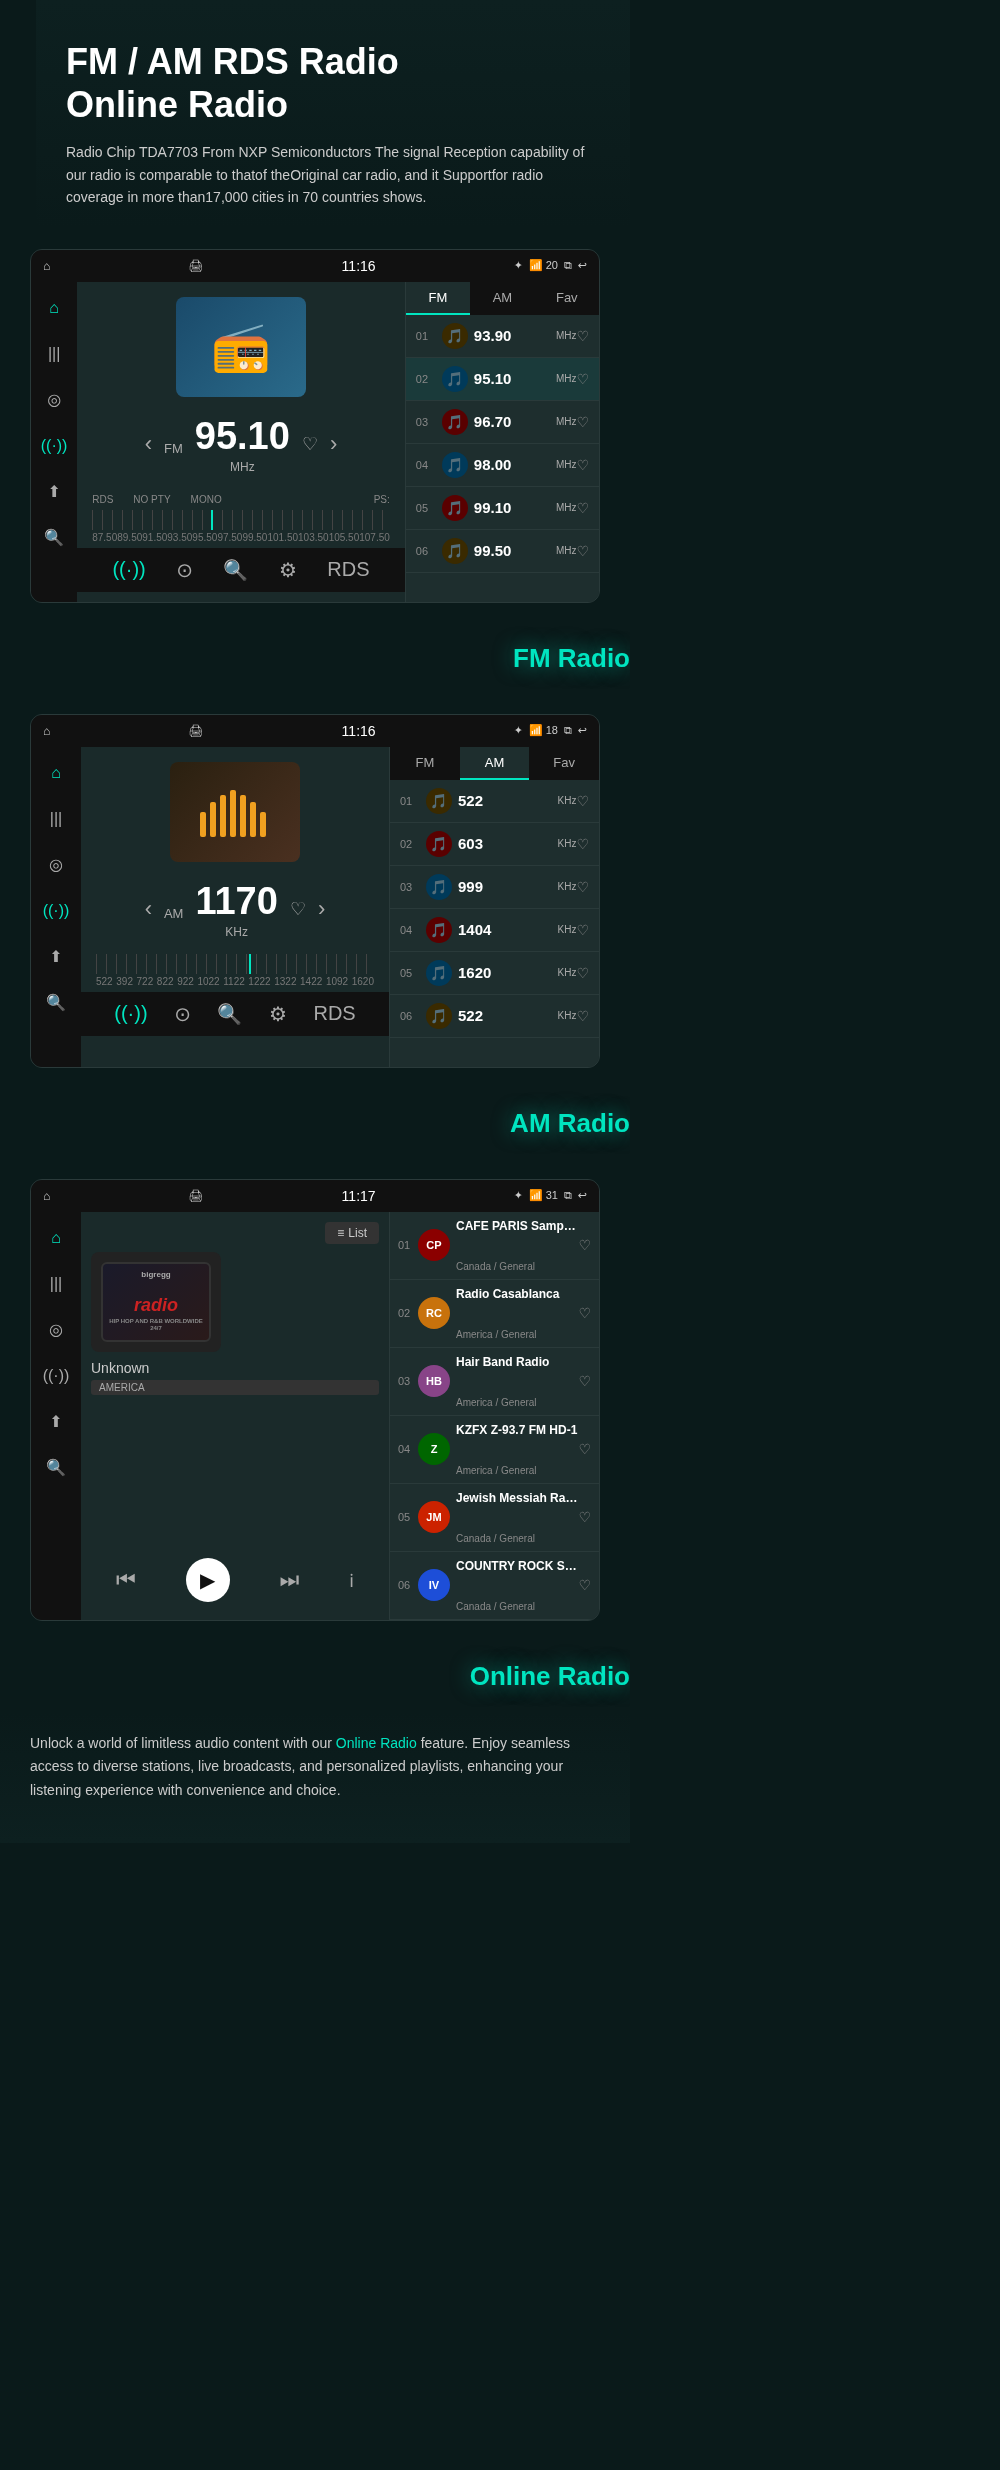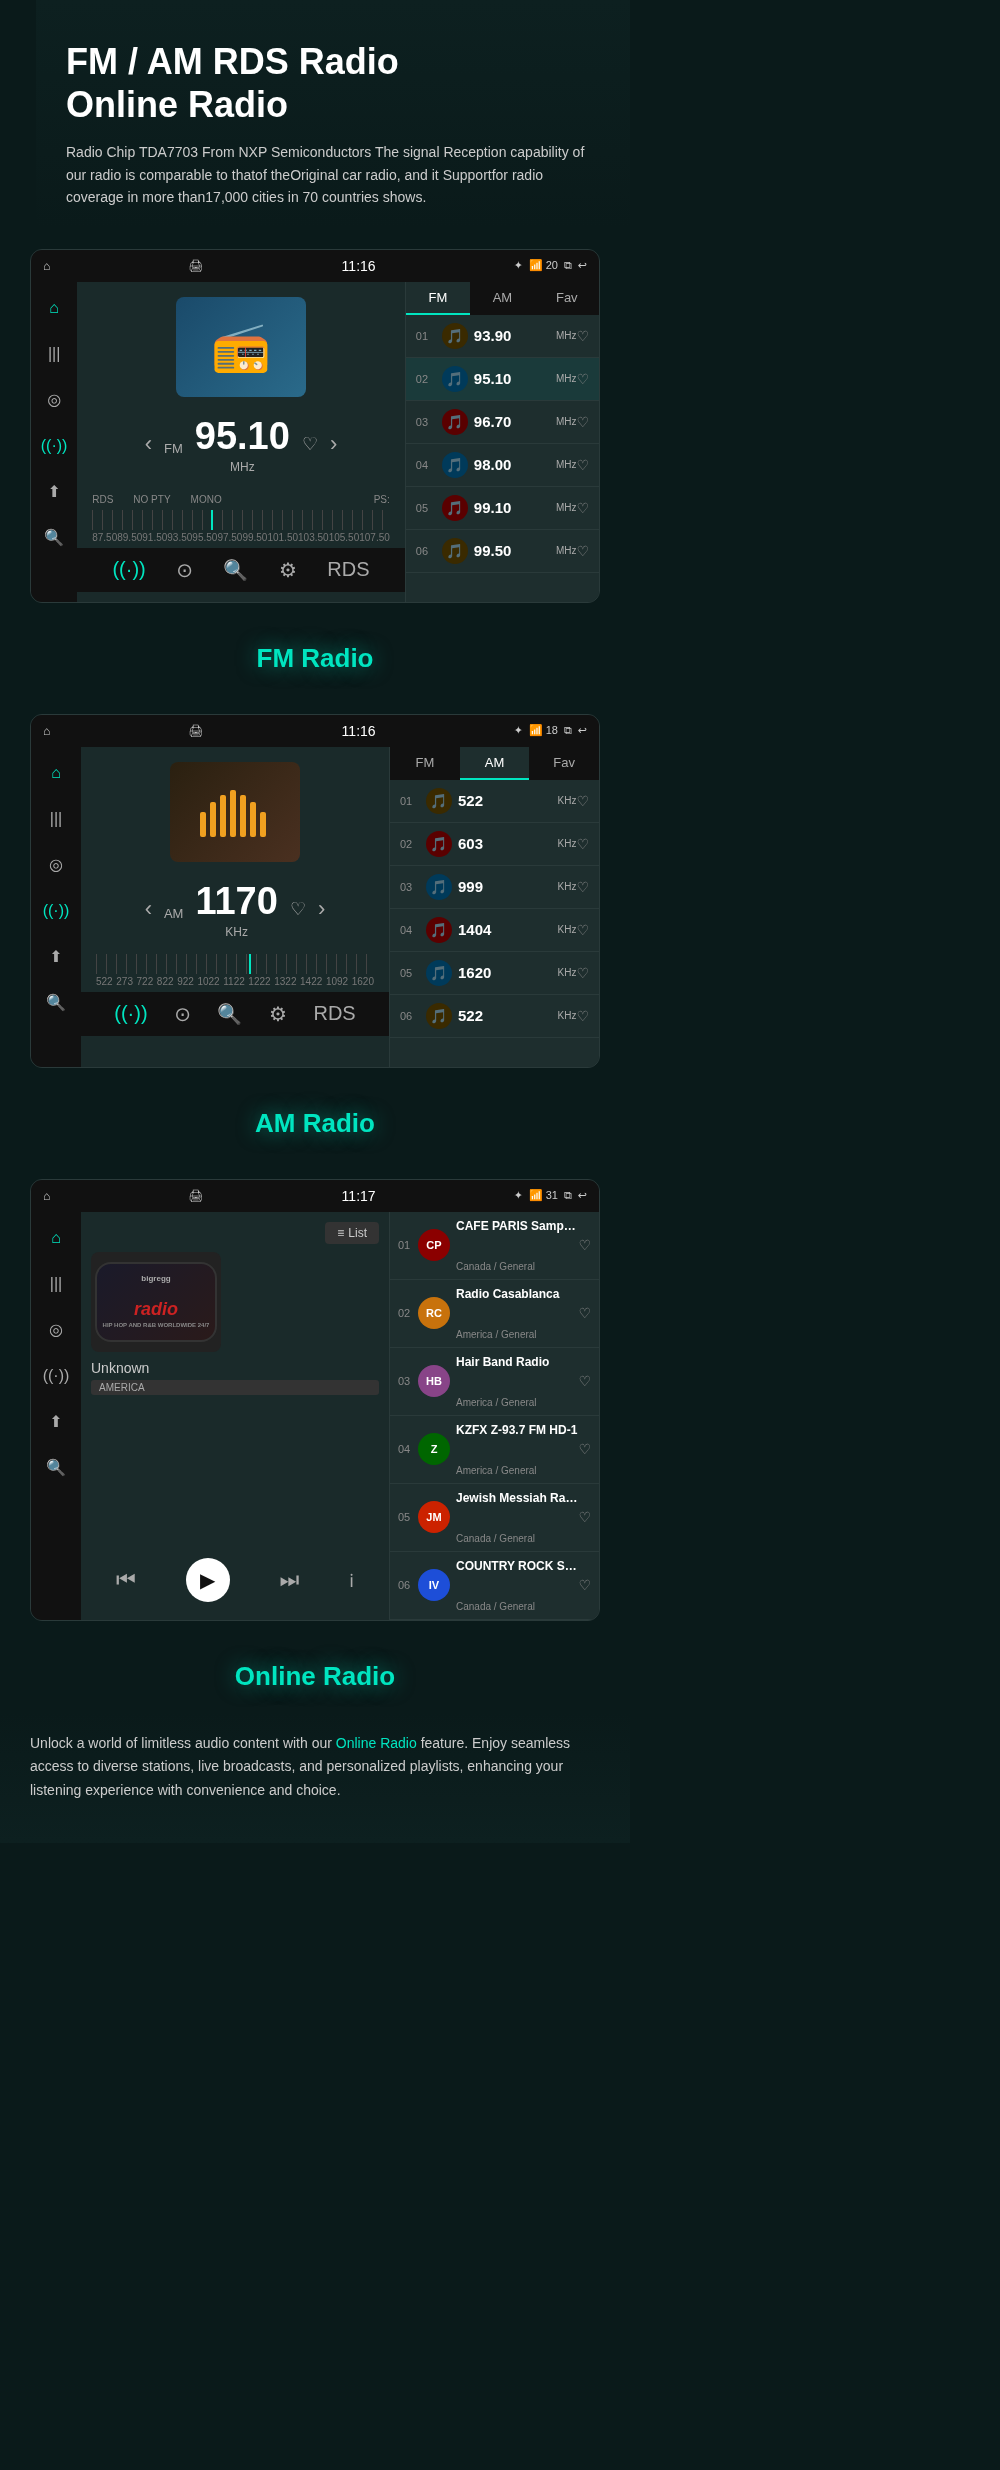--- a/index.html
+++ b/index.html
@@ -244,21 +244,21 @@
       color: #aaa;
       margin-left: 2px;
     }
     .station-heart {
       font-size: 14px;
       color: #888;
     }
 
     
     .section-label {
-      text-align: center;
+      text-align: right;
       font-size: 26px;
       font-weight: bold;
       color: #00e5c0;
       padding: 20px 0;
       text-shadow: 0 0 20px rgba(0,229,192,0.5);
     }
 
     
     .online-radio-list {
       width: 210px;
@@ -323,27 +323,27 @@
       height: 100px;
       border-radius: 8px;
       background: #222;
       display: flex;
       align-items: center;
       justify-content: center;
       overflow: hidden;
       margin-bottom: 8px;
     }
     .bigregg-logo {
-      width: 122px;
+      width: 110px;
       height: 80px;
       background: linear-gradient(135deg, #1a1a2a, #2a1a1a);
       display: flex;
       align-items: center;
       justify-content: center;
-      border-radius: 16px;
+      border-radius: 6px;
       font-size: 11px;
       font-weight: bold;
       color: #e04040;
       text-align: center;
       line-height: 1.3;
       border: 2px solid #333;
     }
     .online-station-label {
       font-size: 14px;
       color: #ccc;
@@ -592,21 +592,21 @@
           <span class="radio-heart">♡</span>
           <span class="radio-nav-btn">›</span>
         </div>
       </div>
       <div class="freq-scale">
         <div class="freq-scale-line">
           <div class="freq-indicator" style="left:55%;"></div>
         </div>
         <div class="freq-numbers">
           <span>522</span>
-            <span>273</span>
+            <span>392</span>
             <span>722</span>
             <span>822</span>
             <span>922</span>
             <span>1022</span>
           <span>1122</span>
             <span>1222</span>
             <span>1322</span>
             <span>1422</span>
             <span>1092</span>
             <span>1620</span>

